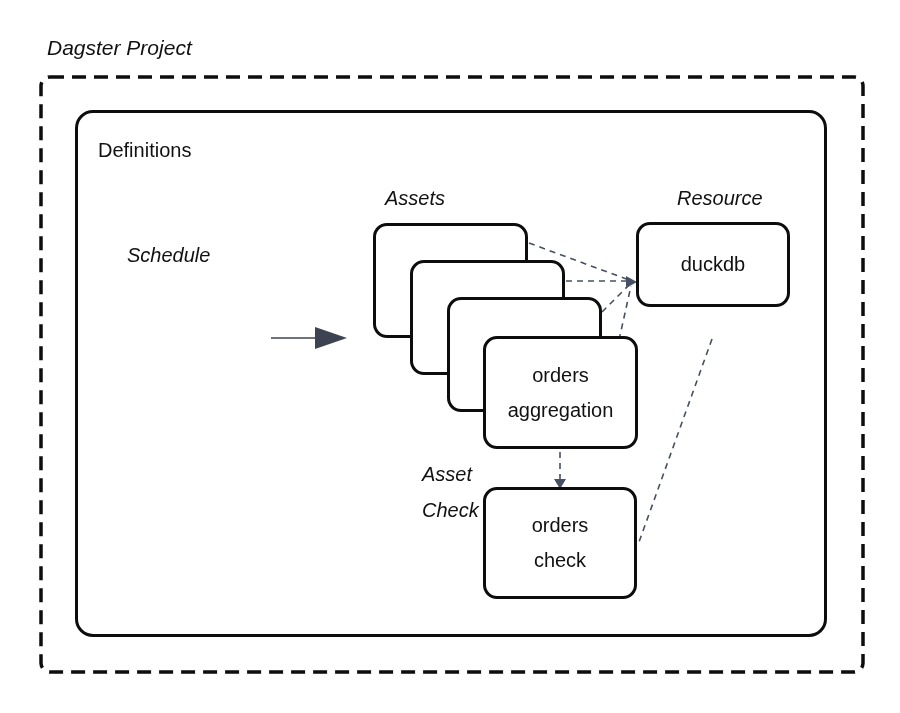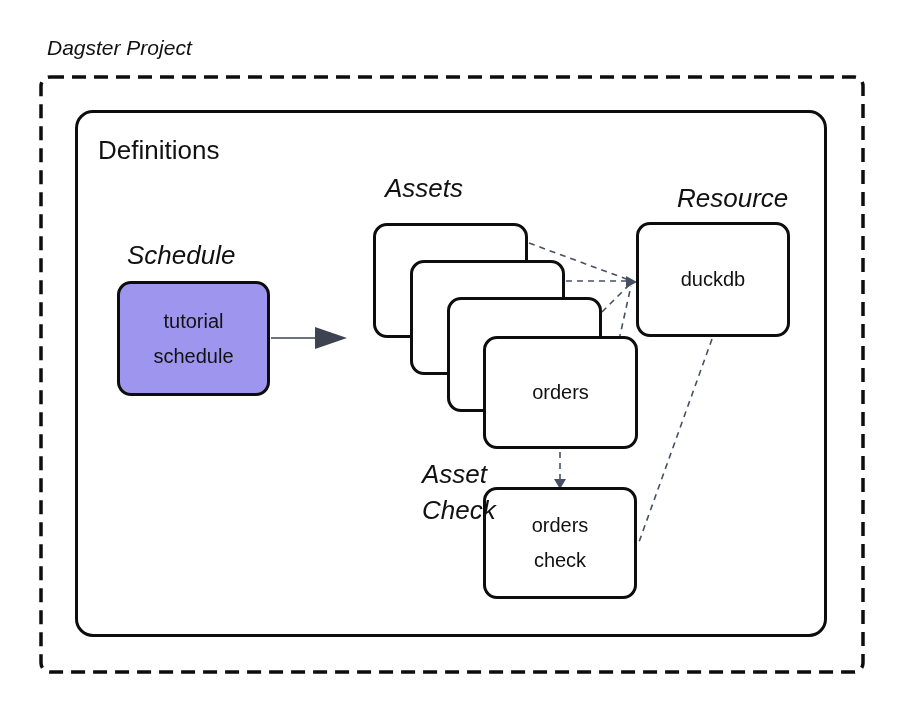--- a/index.html
+++ b/index.html
@@ -32,21 +32,21 @@
     height: 527px;
     border: 3px solid #0d0d0d;
     border-radius: 18px;
     box-sizing: border-box;
     background: transparent;
     z-index: 0;
   }
   .lbl {
     position: absolute;
     z-index: 3;
-    font-size: 26px;
+    font-size: 20px;
     line-height: 26px;
     color: #111111;
     white-space: nowrap;
   }
   .lbl.italic { font-style: italic; }
   .lbl.title { font-size: 21px; font-weight: 500; }
   .lbl.two-line { line-height: 36px; white-space: normal; }
   .node {
     position: absolute;
     box-sizing: border-box;
@@ -64,26 +64,26 @@
   }
   .node span { display: block; }
   #node-schedule {
     left: 117px; top: 281px; width: 153px; height: 115px;
     background: #9e95ee;
   }
   #asset-stack-1 { left: 373px; top: 223px; width: 155px; height: 115px; }
   #asset-stack-2 { left: 410px; top: 260px; width: 155px; height: 115px; }
   #asset-stack-3 { left: 447px; top: 297px; width: 155px; height: 115px; }
   #node-orders-aggregation { left: 483px; top: 336px; width: 155px; height: 113px; }
-  #node-duckdb { left: 636px; top: 222px; width: 154px; height: 115px; }
+  #node-duckdb { left: 636px; top: 222px; width: 154px; height: 85px; }
   #node-orders-check { left: 483px; top: 487px; width: 154px; height: 112px; }
   #label-title { left: 47px; top: 35px; }
   #label-definitions { left: 98px; top: 137px; }
   #label-schedule { left: 127px; top: 242px; }
-  #label-assets { left: 385px; top: 175px; }
+  #label-assets { left: 385px; top: 185px; }
   #label-resource { left: 677px; top: 185px; }
   #label-asset-check { left: 422px; top: 456px; }
 </style>
 </head>
 <body>
 
 <div id="canvas">
 
   <svg id="connector-layer" width="900" height="713" viewBox="0 0 900 713">
 
@@ -109,35 +109,32 @@
   <div class="lbl italic title" id="label-title">Dagster Project</div>
   <div class="lbl" id="label-definitions">Definitions</div>
   <div class="lbl italic" id="label-schedule">Schedule</div>
   <div class="lbl italic" id="label-assets">Assets</div>
   <div class="lbl italic" id="label-resource">Resource</div>
   <div class="lbl italic two-line" id="label-asset-check">
     <span>Asset</span><br>
     <span>Check</span>
   </div>
 
-  <div class="node" id="node-schedule">
-    <span>tutorial</span>
-    <span>schedule</span>
-  </div>
 
   <div class="node" id="asset-stack-1"></div>
   <div class="node" id="asset-stack-2"></div>
   <div class="node" id="asset-stack-3"></div>
 
   <div class="node" id="node-duckdb">
     <span>duckdb</span>
   </div>
 
   <div class="node" id="node-orders-aggregation">
     <span>orders</span>
+    <span>aggregation</span>
   </div>
 
   <div class="node" id="node-orders-check">
     <span>orders</span>
     <span>check</span>
   </div>
 
 </div>
 
 </body></html>

